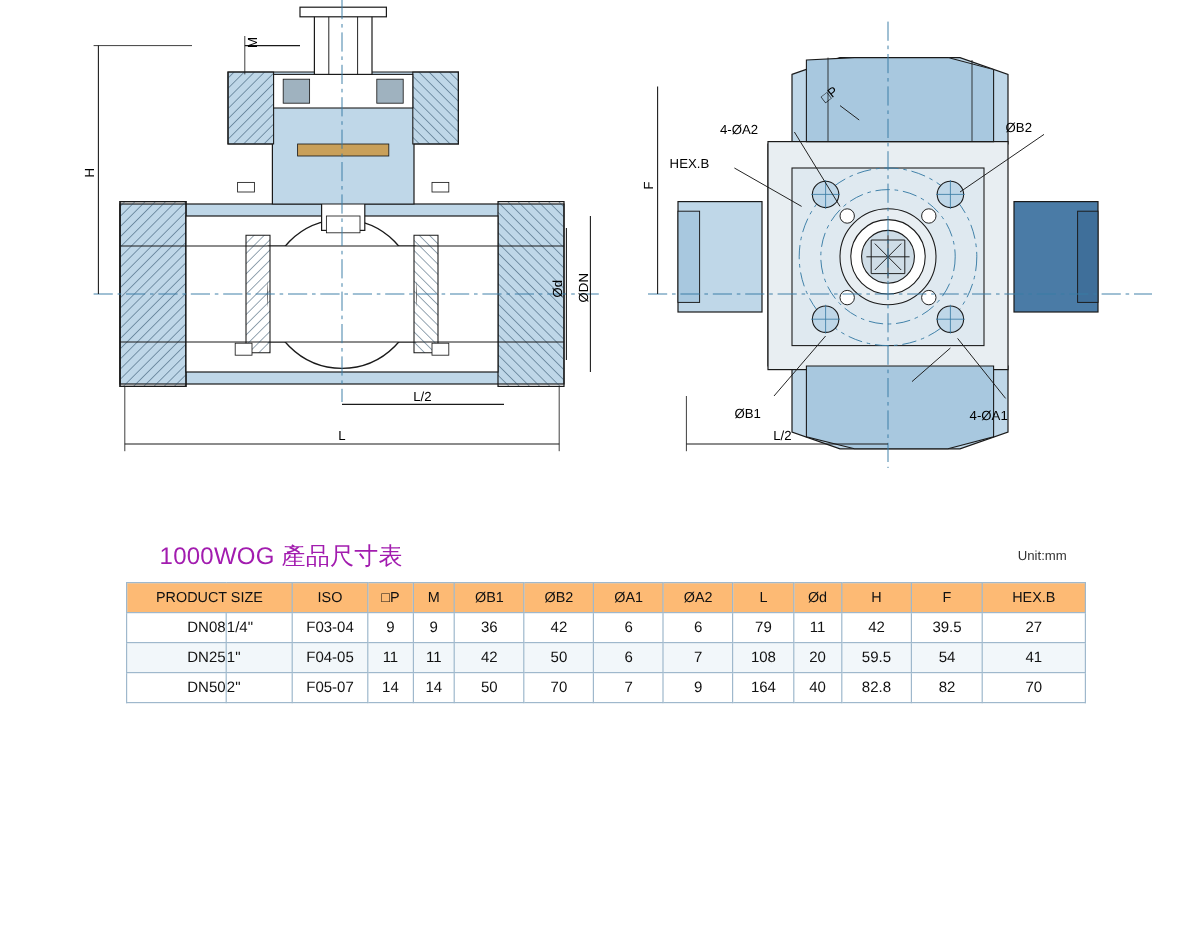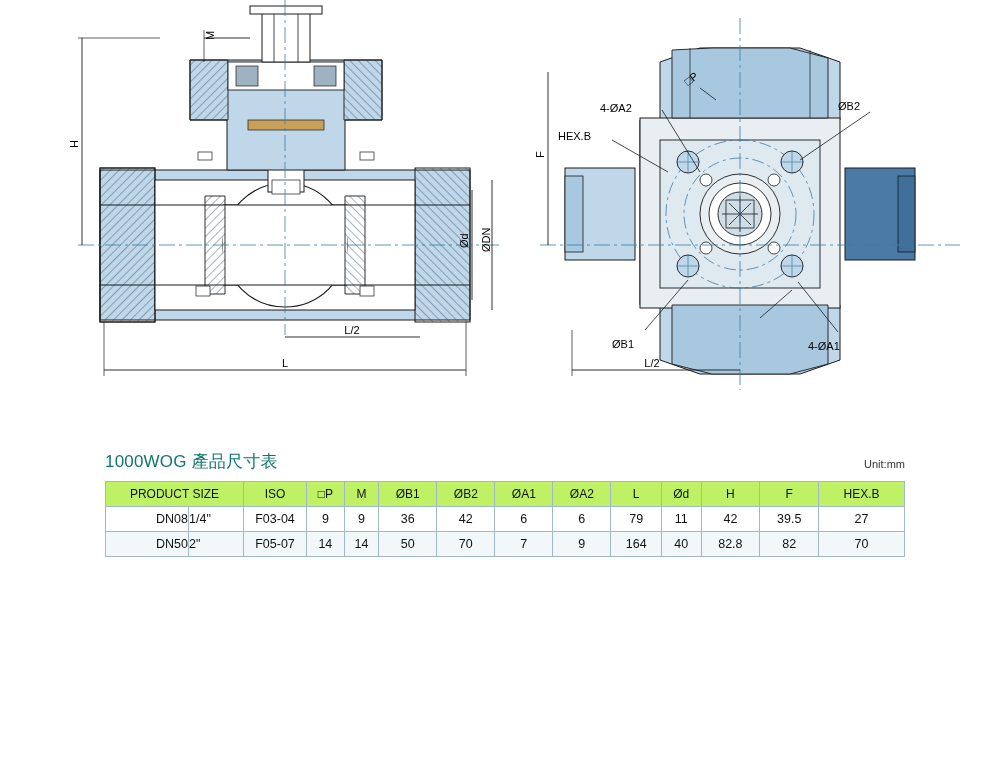--- a/index.html
+++ b/index.html
@@ -11,40 +11,41 @@
     position:relative;
     overflow:hidden;
   }
   .drawing{
     position:absolute;left:0;top:0;width:1000px;height:430px;
   }
   .table-wrap{
     position:absolute;left:105px;top:450px;width:800px;
   }
   .table-title{
-    font-size:17px;color:#0f766e;letter-spacing:.2px;
+    font-size:20px;color:#a21caf;letter-spacing:.2px;
     display:inline-block;
+    margin-left:28px;
   }
   .unit{
-    position:absolute;right:0px;top:8px;font-size:11px;color:#333;
+    position:absolute;right:16px;top:8px;font-size:11px;color:#333;
   }
   table{
     border-collapse:collapse;width:800px;margin-top:8px;
     font-size:12.5px;
   }
   table td,table th{
     border:1px solid #9fb8cc;
     text-align:center;
     padding:2px 0 3px 0;
     font-weight:normal;
     color:#111;
     height:19px;
   }
   thead td{
-    background:#bef264;
+    background:#fdba74;
     font-size:12px;
     letter-spacing:0px;
   }
   tbody tr td{background:#ffffff;}
   tbody tr:nth-child(even) td{background:#f2f7fa;}
   td.sz{width:72px;text-align:right;padding-left:10px;}
   td.szi{width:54px;text-align:left;}
   td.iso{width:62px;}
   .svgroot{display:block;}
   text{font-family:"Liberation Sans", sans-serif;}
@@ -259,20 +260,36 @@
         <td>42</td>
         <td>6</td>
         <td>6</td>
         <td>79</td>
         <td>11</td>
         <td>42</td>
         <td>39.5</td>
         <td>27</td>
       </tr>
       <tr>
+        <td class="sz">DN25</td>
+        <td class="szi">1"</td>
+        <td>F04-05</td>
+        <td>11</td>
+        <td>11</td>
+        <td>42</td>
+        <td>50</td>
+        <td>6</td>
+        <td>7</td>
+        <td>108</td>
+        <td>20</td>
+        <td>59.5</td>
+        <td>54</td>
+        <td>41</td>
+      </tr>
+      <tr>
         <td class="sz">DN50</td>
         <td class="szi">2"</td>
         <td>F05-07</td>
         <td>14</td>
         <td>14</td>
         <td>50</td>
         <td>70</td>
         <td>7</td>
         <td>9</td>
         <td>164</td>

